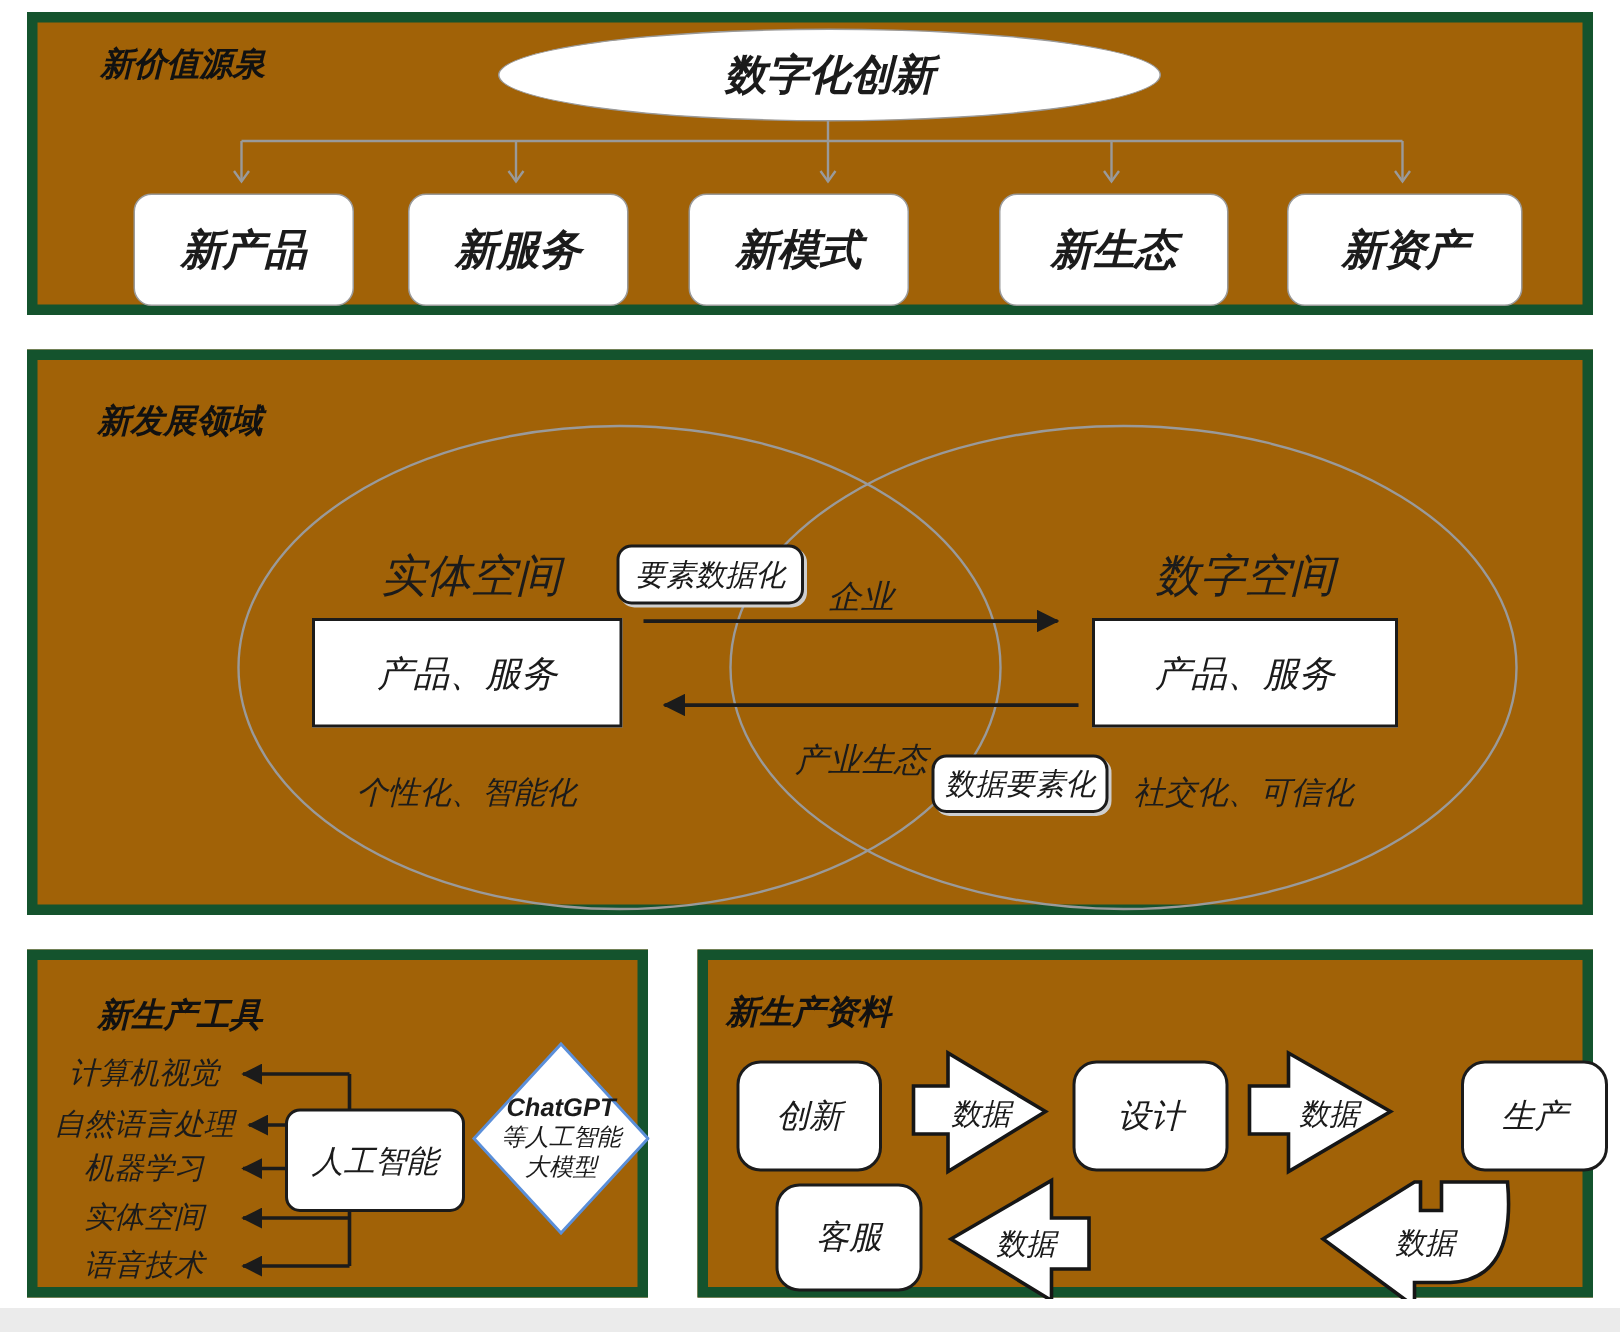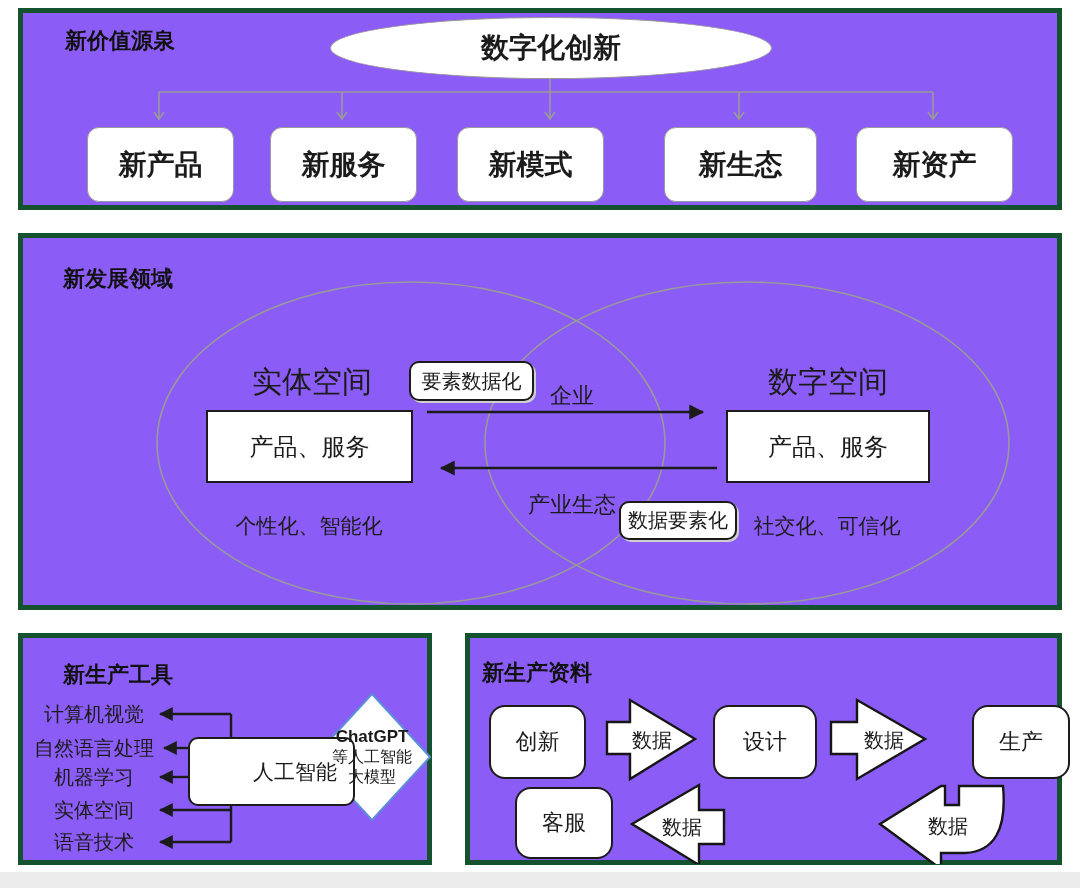--- a/index.html
+++ b/index.html
@@ -1,20 +1,20 @@
 <!DOCTYPE html>
 <html><head>
 <meta charset="utf-8">
 <style>
   html,body{margin:0;padding:0;background:#ffffff;}
   #stage{
     position:relative;width:1080px;height:888px;background:#ffffff;overflow:hidden;
     font-family:"Liberation Sans","DejaVu Sans",sans-serif;color:#1b1b1b;
   }
-  .panel{position:absolute;border:5px solid #14532d;background:#8b5cf6;box-sizing:border-box;}
+  .panel{position:absolute;border:7px solid #14532d;background:#a16207;box-sizing:border-box;font-style:italic;}
   .ptitle{position:absolute;font-weight:bold;font-size:22px;color:#111;white-space:nowrap;}
   .abs{position:absolute;}
   .ctr{display:flex;align-items:center;justify-content:center;text-align:center;}
   .gbox{border:1.6px solid #9a9a9a;border-radius:12px;background:#fff;font-weight:bold;font-size:28px;}
   .ellipse{border:1.6px solid #9a9a9a;border-radius:50%;background:#fff;font-weight:bold;font-size:28px;}
   .bbox{border:2px solid #1b1b1b;background:#fff;font-size:24px;}
   .badge{border:2px solid #1b1b1b;border-radius:10px;background:#fff;font-size:20px;font-weight:500;box-shadow:2px 2px 0 #cfcfcf;}
   .spacelabel{font-size:30px;font-weight:500;white-space:nowrap;text-align:center;}
   .flowlabel{font-size:22px;text-align:center;white-space:nowrap;}
   .note{font-size:21px;text-align:center;white-space:nowrap;}
@@ -130,21 +130,21 @@
       </g>
       <polygon points="349,56 407,119 349,182 291,119" fill="#ffffff" stroke="#5B8FD9" stroke-width="2"></polygon>
     </svg>
 
     <div class="abs toolitem" style="left:6px;top:63px;width:130px;">计算机视觉</div>
     <div class="abs toolitem" style="left:6px;top:97px;width:130px;">自然语言处理</div>
     <div class="abs toolitem" style="left:6px;top:126px;width:130px;">机器学习</div>
     <div class="abs toolitem" style="left:6px;top:159px;width:130px;">实体空间</div>
     <div class="abs toolitem" style="left:6px;top:191px;width:130px;">语音技术</div>
 
-    <div class="abs ctr aibox" style="left:165px;top:99px;width:116px;height:65px;padding-left:47px;">
+    <div class="abs ctr aibox" style="left:165px;top:99px;width:116px;height:65px;">
       <span>人工智能</span>
     </div>
 
     <div class="abs dtext" style="left:289px;top:89px;width:120px;">
       <div class="l1">ChatGPT</div>
       <div>等人工智能</div>
       <div>大模型</div>
     </div>
   </div>
 

